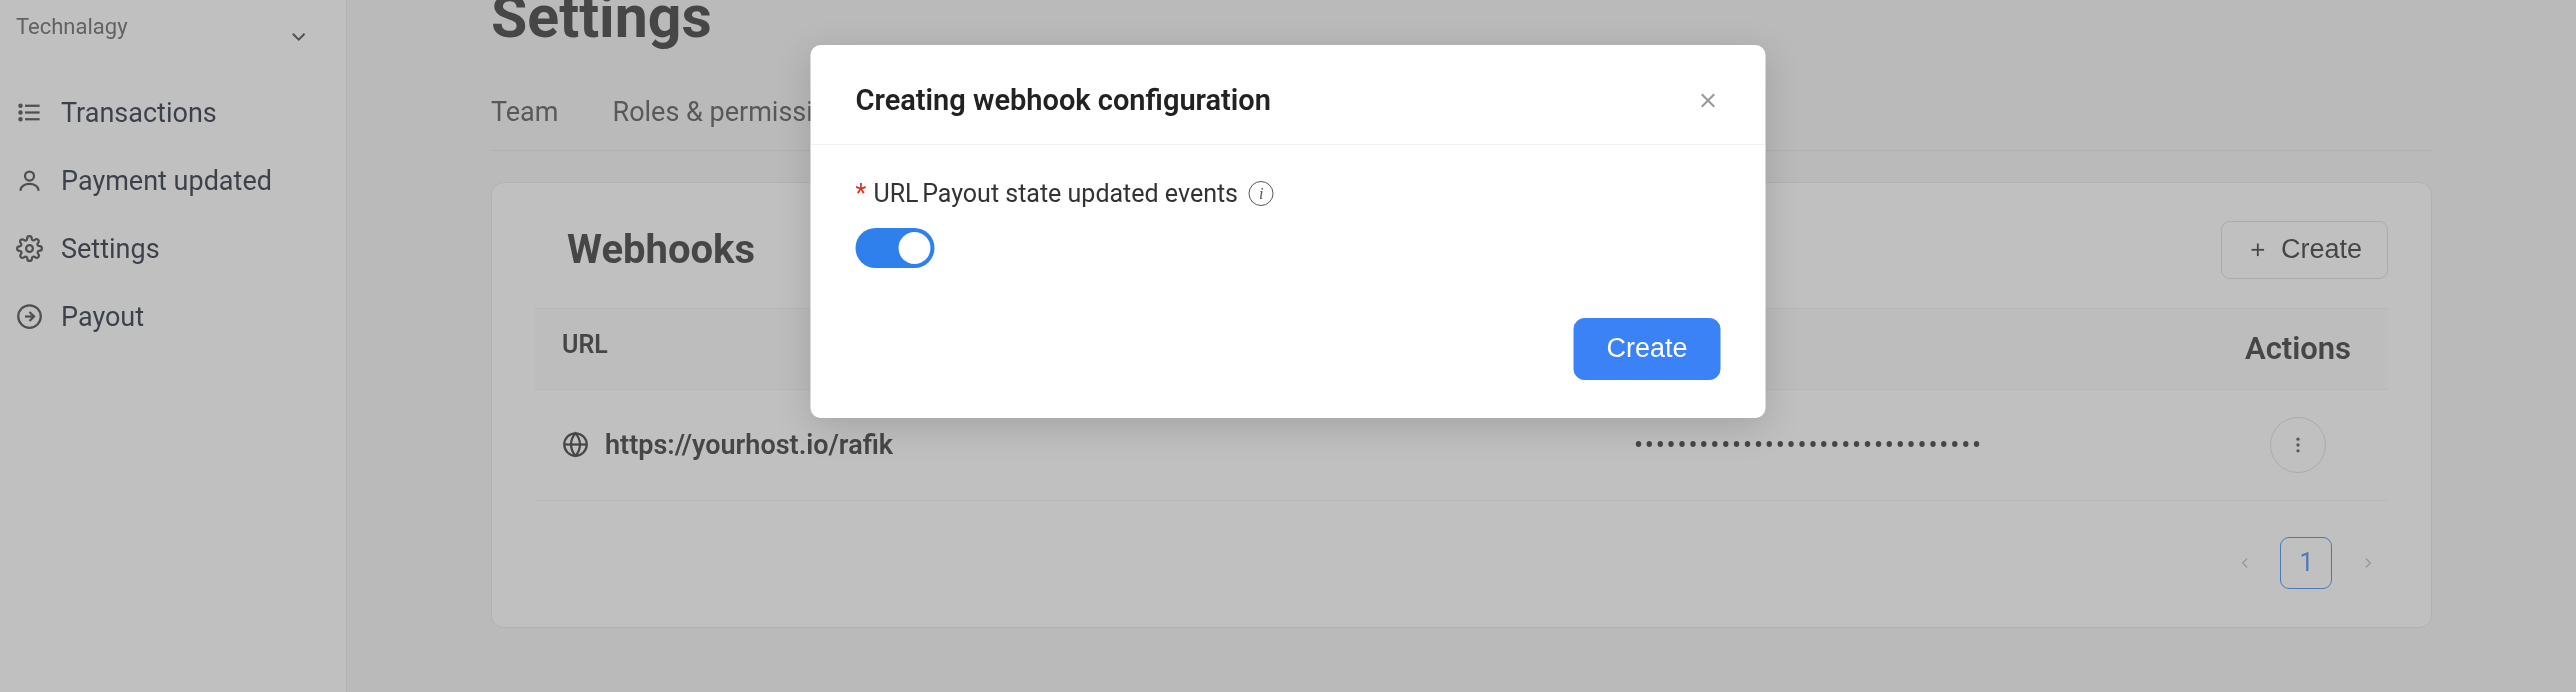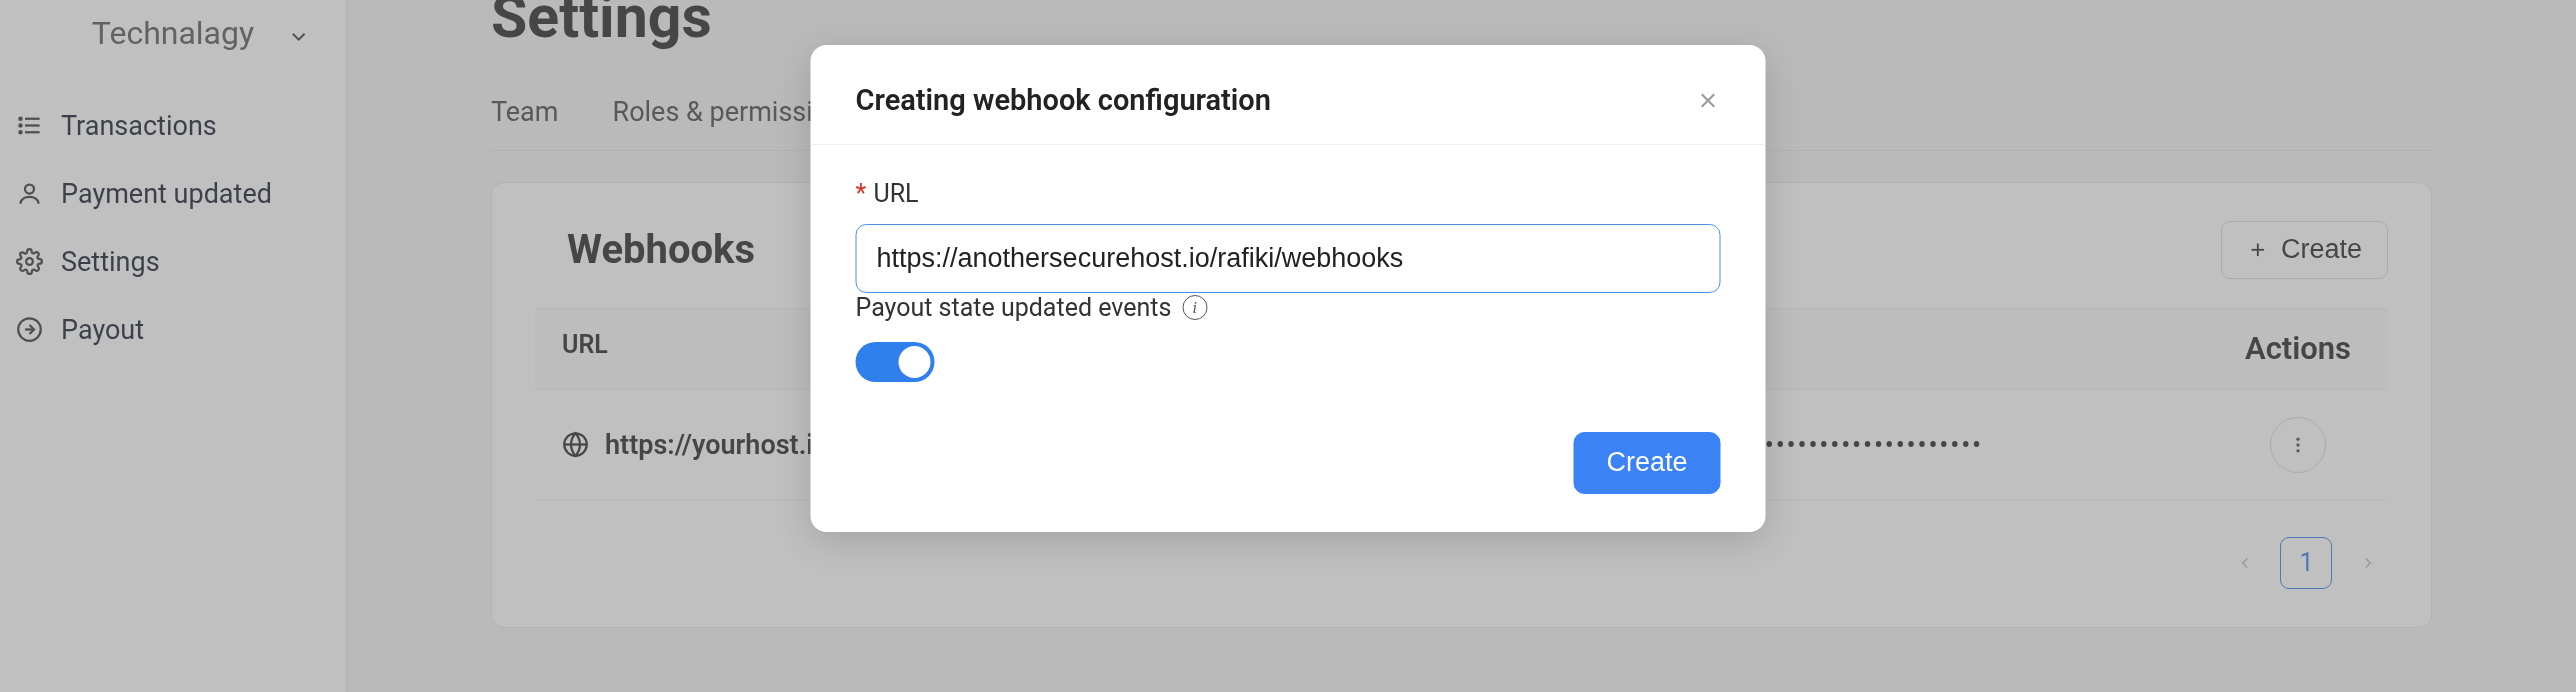--- a/index.html
+++ b/index.html
@@ -36,24 +36,23 @@
       position: relative;
     }
 
     .user-name {
       font-size: 27px;
       font-weight: 600;
       color: #222;
     }
 
     .user-company {
-      font-size: 32px;
+      font-size: 22px;
       color: #555;
       margin-top: 3.6px;
-      text-align: center;
     }
 
     .user-chevron {
       position: absolute;
       right: 20px;
       top: 25px;
       color: #333;
     }
 
     .nav-list {
@@ -253,21 +252,21 @@
     }
 
     
     .modal {
       position: absolute;
       top: 45px;
       left: 50%;
       transform: translateX(-50%);
       width: 955px;
       background: #fff;
-      border-radius: 16px;
+      border-radius: 10px;
       z-index: 200;
       box-shadow: 0 9px 36px rgba(0,0,0,0.15);
     }
 
     .modal-header {
       display: flex;
       justify-content: space-between;
       align-items: center;
       padding: 38px 45px 27px 45px;
       border-bottom: 0.9px solid #f0f0f0;
@@ -521,21 +520,20 @@
           <line x1="18" y1="6" x2="6" y2="18"></line>
           <line x1="6" y1="6" x2="18" y2="18"></line>
         </svg>
     </button>
   </div>
   <div class="modal-body">
     <label class="form-label">
       <span class="required">*</span>
       <span>URL</span>
     </label>
-    <input class="form-input" type="text" value="https://anothersecurehost.io/rafiki/webhooks" style="">
     <div class="switch-label">
       <span>Payout state updated events</span>
       <span class="info-icon">i</span>
     </div>
     <div class="switch">
       <div class="switch-handle"></div>
     </div>
   </div>
   <div class="modal-footer">
     <button class="btn btn-primary">Create</button>

